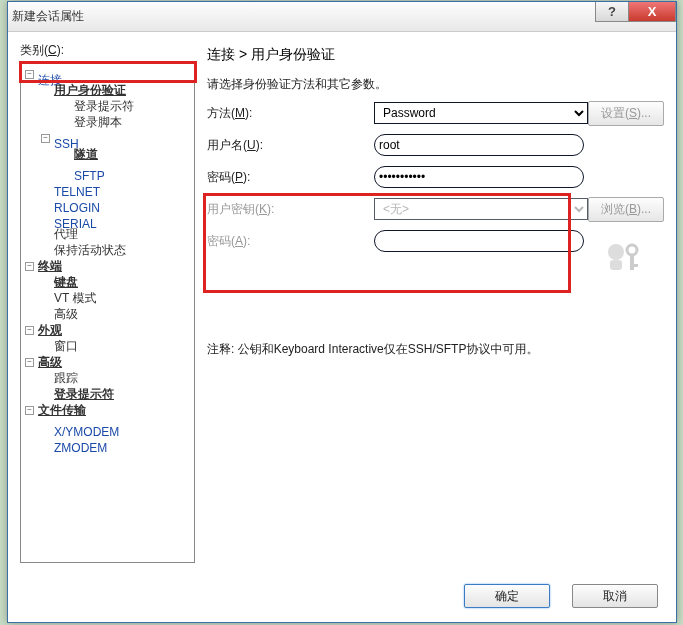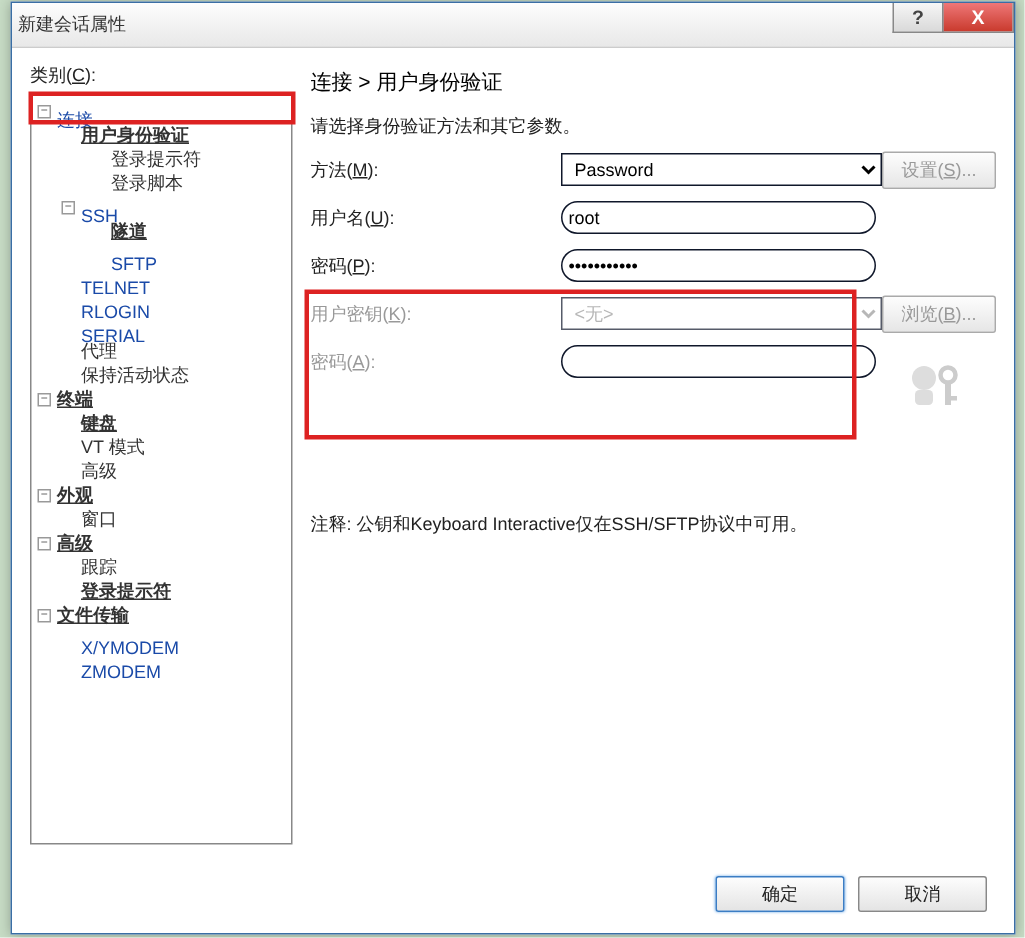--- a/index.html
+++ b/index.html
@@ -37,21 +37,21 @@
   .form-label u { text-decoration: underline; }
   select, input[type=text], input[type=password] { border:1px solid #0f172a; height:22px; padding:2px 4px; background:#fff; font-family:inherit;margin-left:47px; }
   select { width:214px; }
   input[type=text], input[type=password] { width:210px;border-radius:11px; }
   select:disabled, input:disabled { color:#999; background:#fff; }
   .side-btn { border:1px solid #aaa; background:linear-gradient(#fdfdfd,#e6e6e6); padding:3px 10px; color:#333; border-radius:2px; width:76px; text-align:center; }
   .side-btn.disabled { color:#999; }
   .side-btn u { text-decoration: underline; }
   .key-icon { width:40px; height:34px; position:absolute; right:22px; top: 198px; }
   .note { color:#222; margin-top:86px; }
-  .footer { position:absolute; right:18px; bottom:14px; display:flex; gap:9px; }
+  .footer { position:absolute; right:18px; bottom:14px; display:flex; gap:22px; }
   .dlg-btn { border:1px solid #888; background:linear-gradient(#fdfdfd,#e4e4e4); width:86px; height:24px; border-radius:2px; color:#222; }
   .ok-btn { border:1px solid #3b7dc4; box-shadow:0 0 2px #6aa8e6; }
 </style>
 </head>
 <body>
 
 <div class="window">
   <div class="titlebar">
     <span class="titlebar-text">新建会话属性</span>
     <div class="titlebar-controls">

